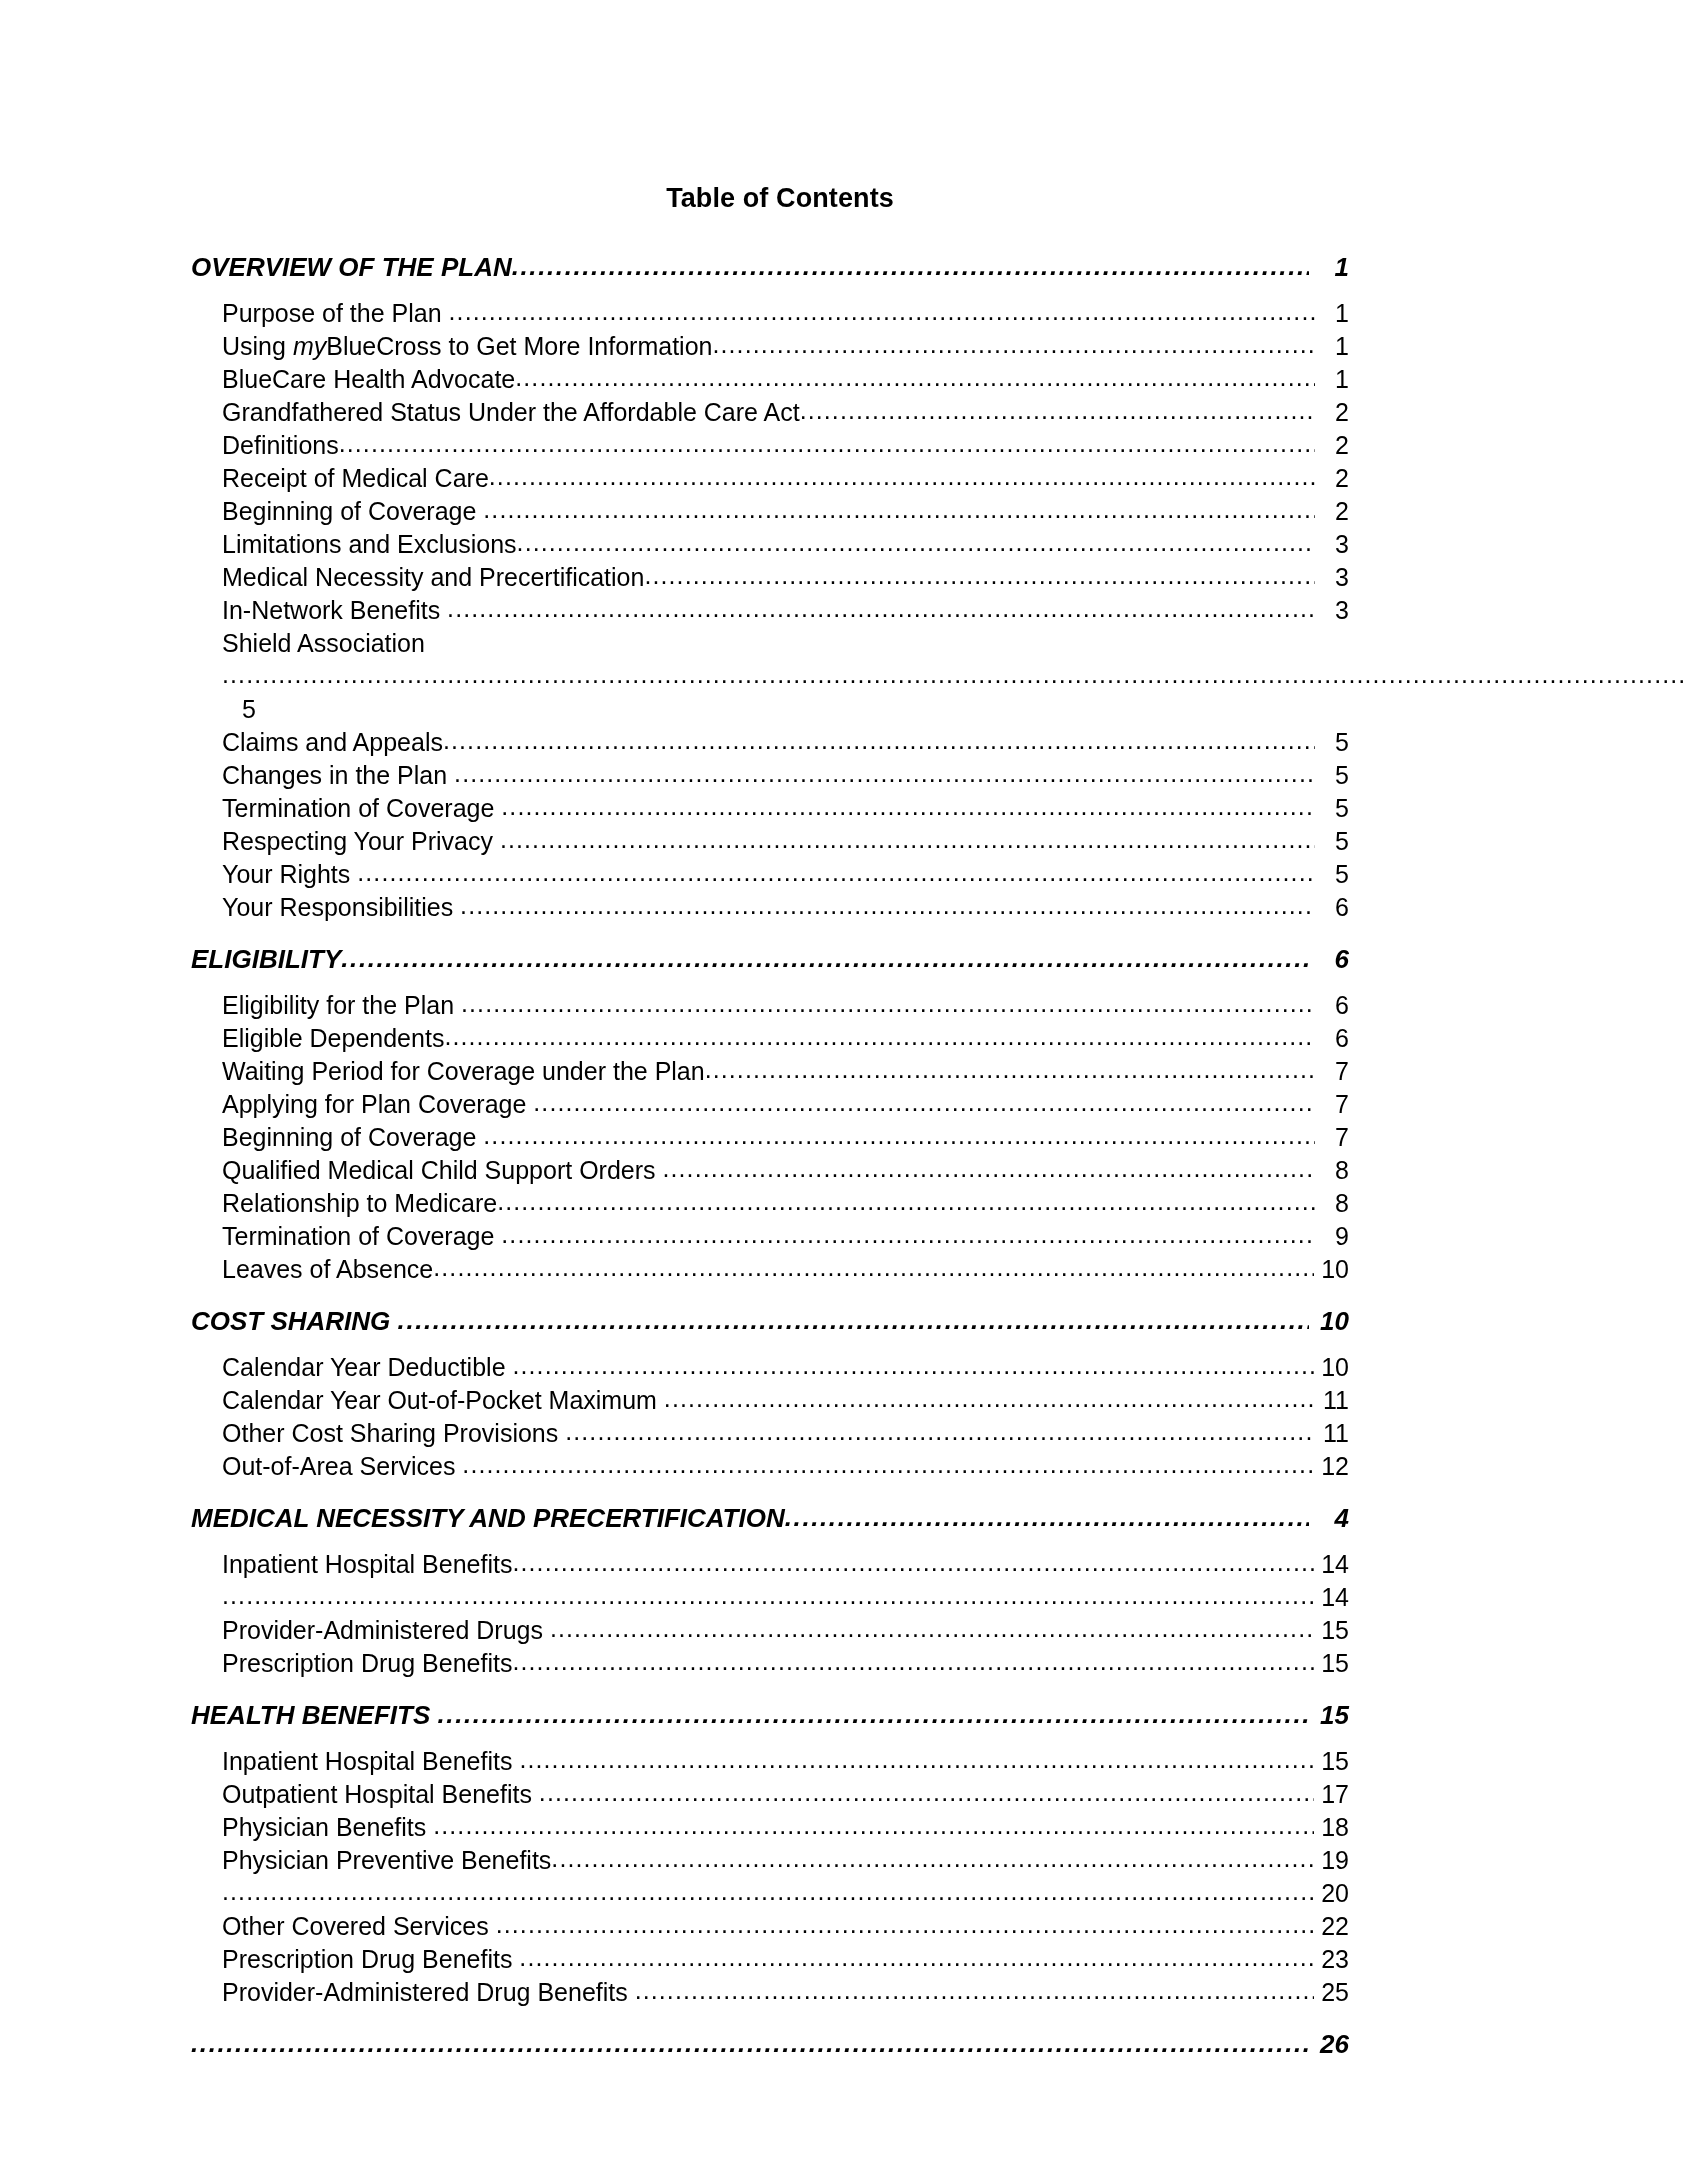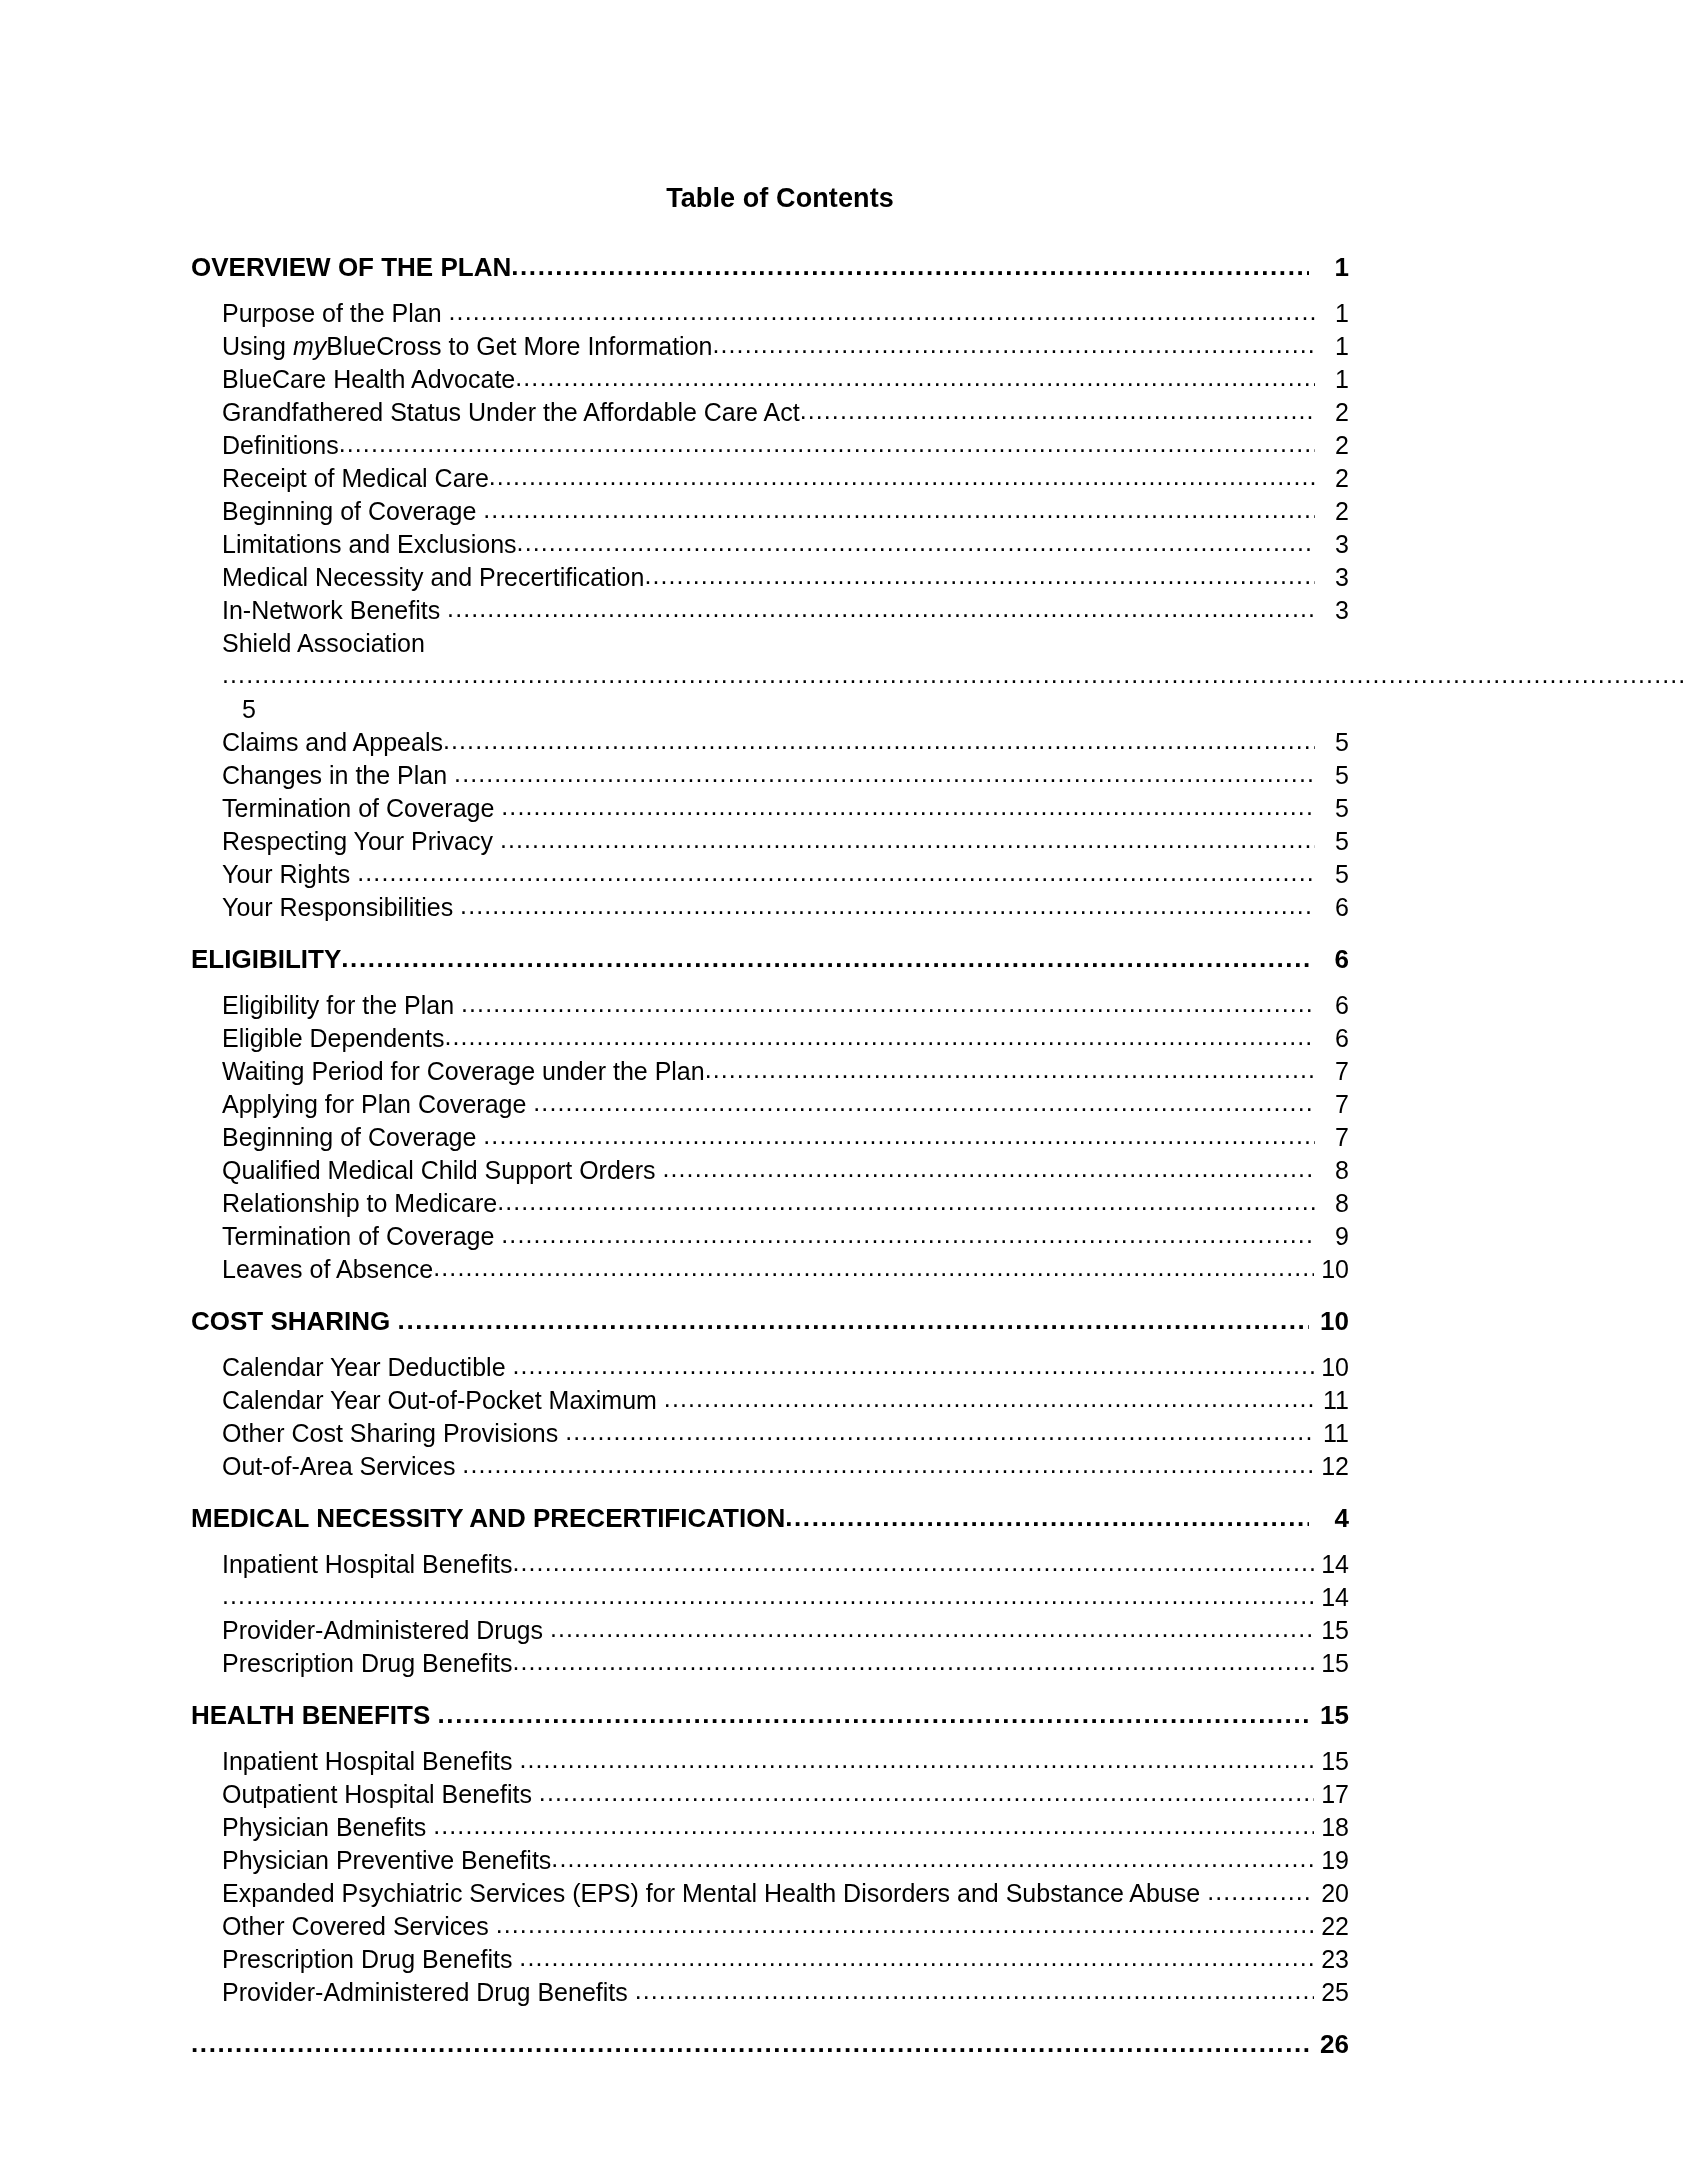--- a/index.html
+++ b/index.html
@@ -61,20 +61,21 @@
     white-space: pre;
   }
 
   
   .lvl1 {
     font-size: 26px;
     font-weight: bold;
     margin-top: 20px;
     margin-bottom: 14px;
     padding-left: 0px;
+    font-style: italic;
   }
   .lvl1 .toc-page {
     min-width: 40px;
   }
   .lvl1 .toc-leader {
     letter-spacing: 1.6px;
     font-weight: bold;
     position: relative;
     top: -1px;
   }
@@ -343,21 +344,20 @@
             <span class="toc-label">Physician Benefits </span>
             <span class="toc-leader">....................................................................................................................................................................................................................................................................</span>
             <span class="toc-page"> 18</span>
           </div>
           <div class="toc-row lvl2">
             <span class="toc-label">Physician Preventive Benefits</span>
             <span class="toc-leader">....................................................................................................................................................................................................................................................................</span>
             <span class="toc-page"> 19</span>
           </div>
           <div class="toc-row lvl2">
-            <span class="toc-label">Expanded Psychiatric Services (EPS) for Mental Health Disorders and Substance Abuse </span>
             <span class="toc-leader">....................................................................................................................................................................................................................................................................</span>
             <span class="toc-page"> 20</span>
           </div>
           <div class="toc-row lvl2">
             <span class="toc-label">Other Covered Services </span>
             <span class="toc-leader">....................................................................................................................................................................................................................................................................</span>
             <span class="toc-page"> 22</span>
           </div>
           <div class="toc-row lvl2">
             <span class="toc-label">Prescription Drug Benefits </span>

